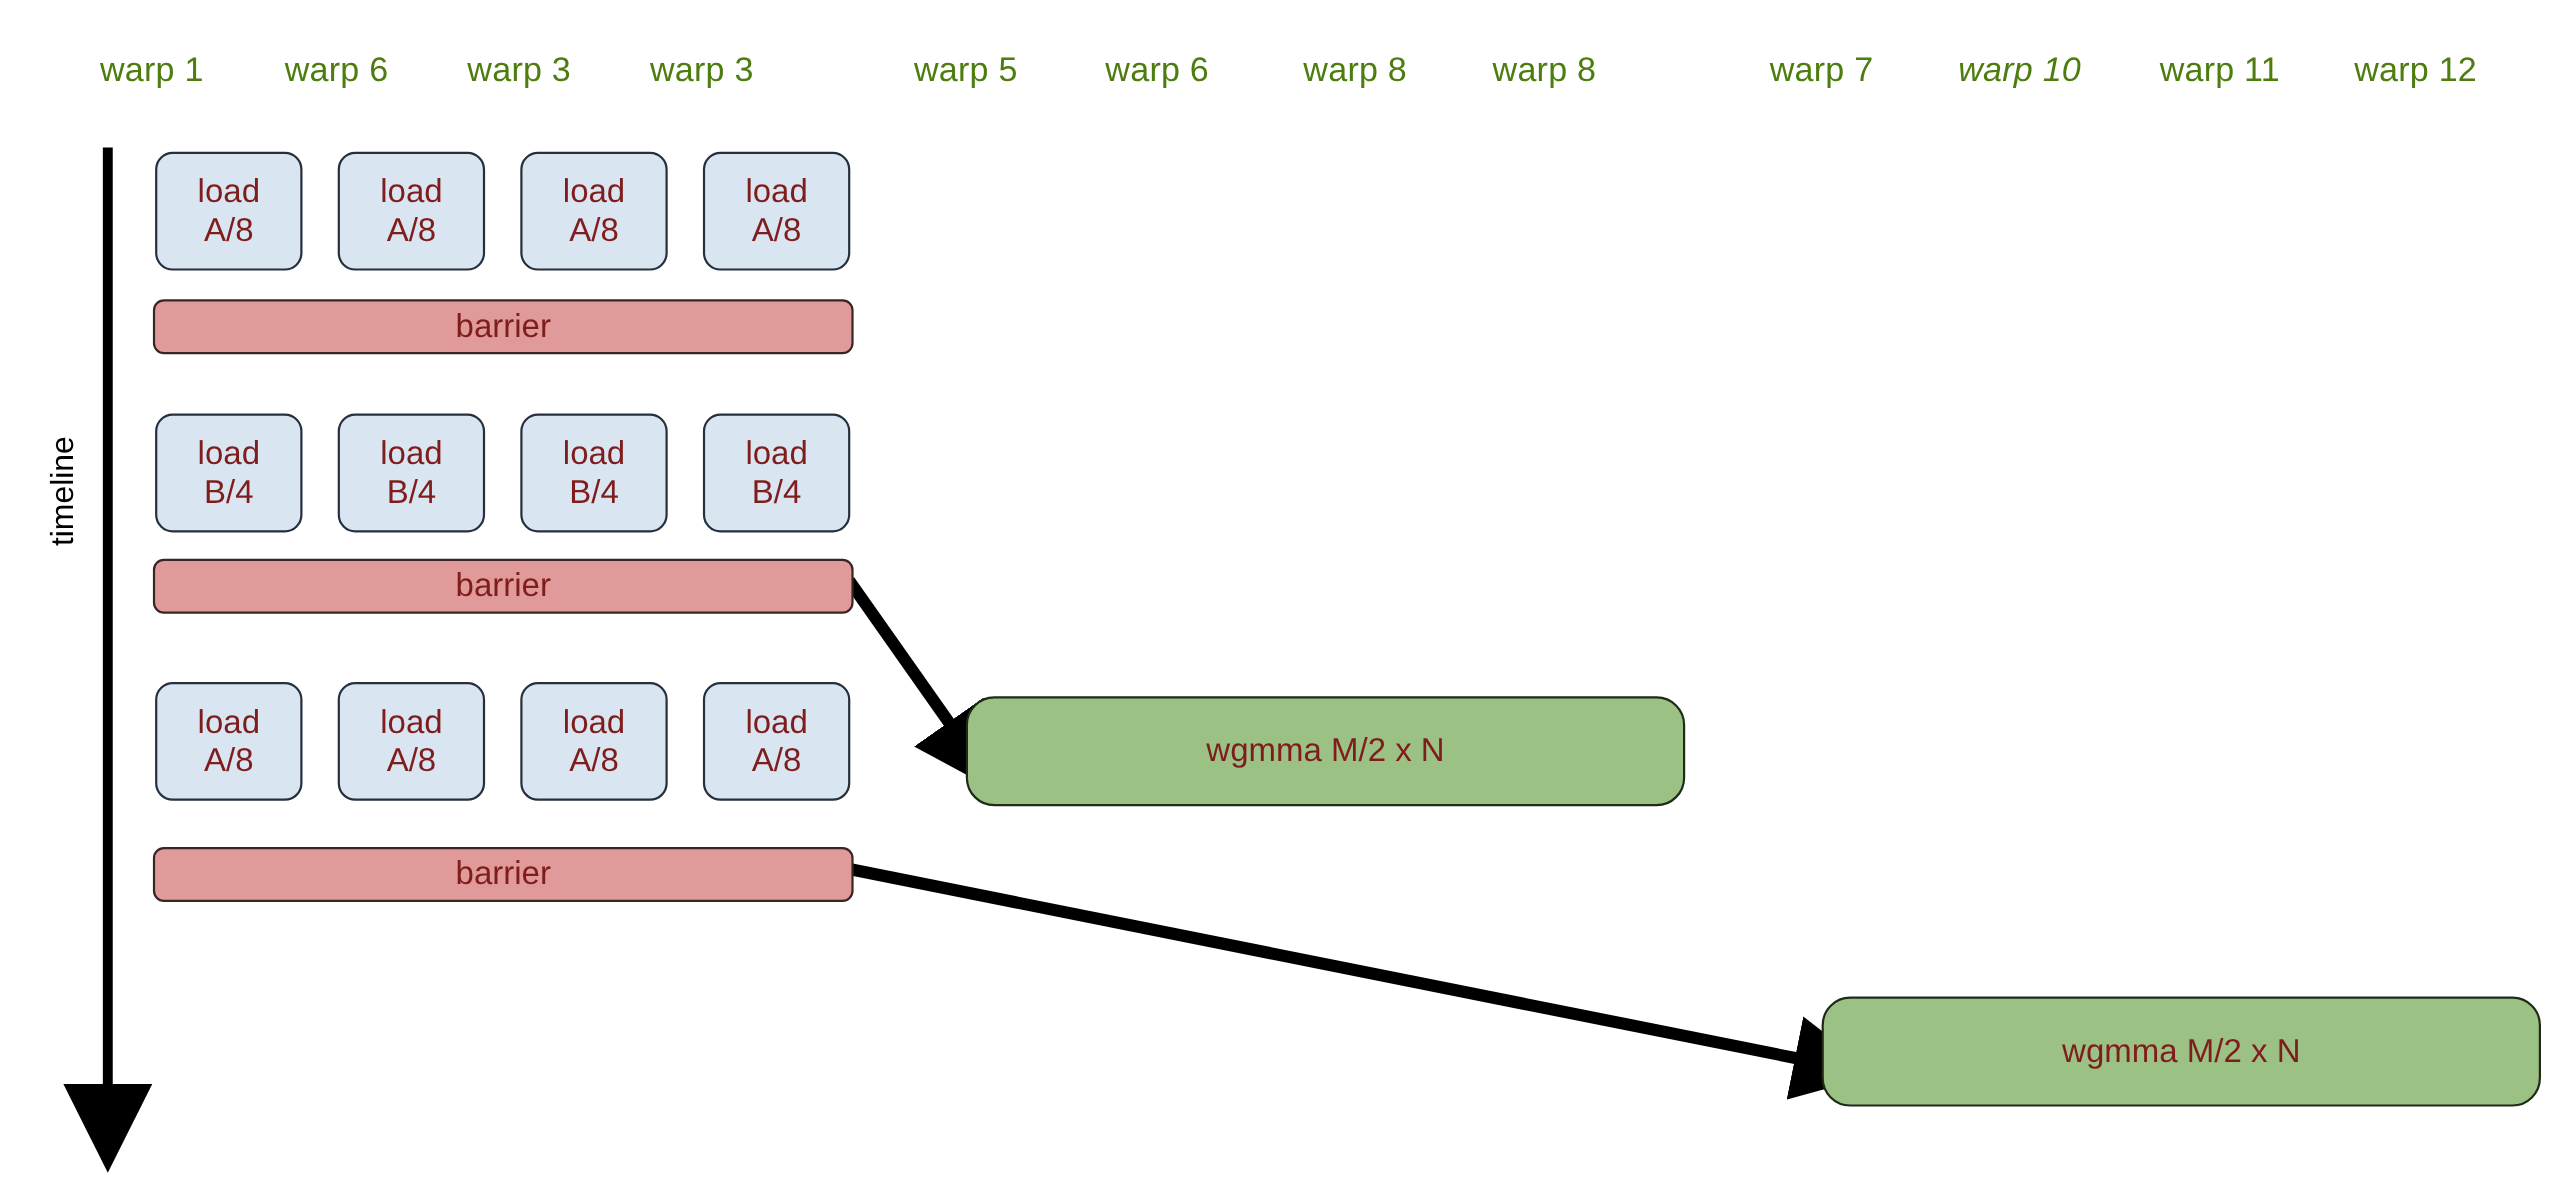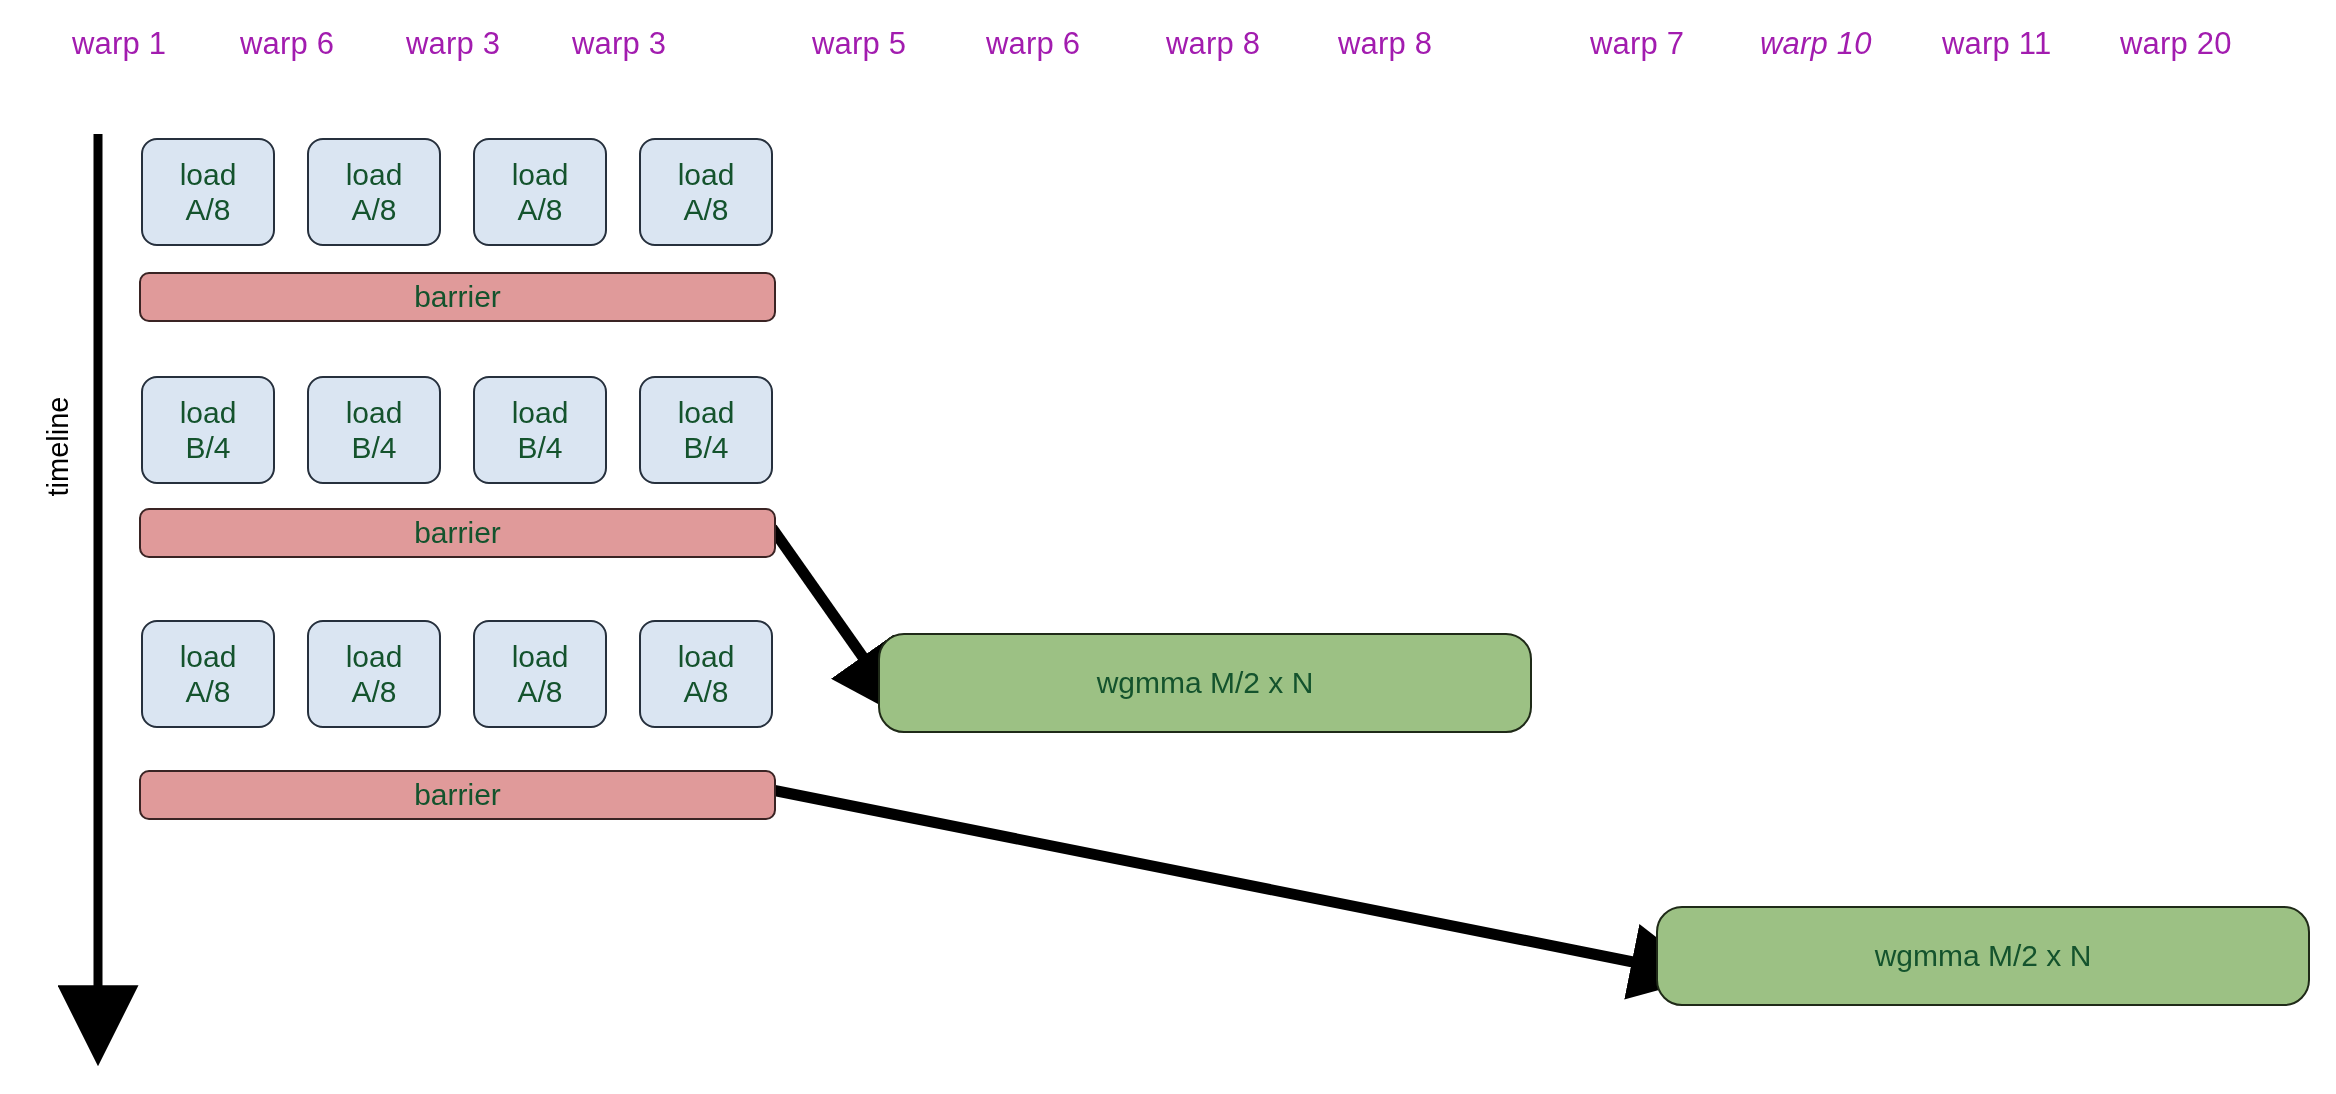--- a/index.html
+++ b/index.html
@@ -17,25 +17,26 @@
     position: relative;
     width: 2336px;
     height: 1094px;
     background: #ffffff;
     overflow: hidden;
   }
 
   
   .warp-header {
     position: absolute;
-    top: 24px;
+    top: 44px;
     height: 40px;
     line-height: 40px;
+    text-align: center;
     font-size: 31px;
-    color: #a21caf;
+    color: #4d7c0f;
     white-space: nowrap;
     letter-spacing: 0.2px;
   }
   #timeline-label {
     position: absolute;
     left: -22px;
     top: 430px;
     width: 160px;
     text-align: center;
     font-size: 29px;
@@ -48,21 +49,21 @@
   
   .node {
     position: absolute;
     box-sizing: border-box;
     border: 2px solid #2b2b2b;
     border-radius: 14px;
     display: flex;
     align-items: center;
     justify-content: center;
     text-align: center;
-    color: #14532d;
+    color: #7f1d1d;
     font-size: 30px;
     line-height: 1.18;
     white-space: pre-line;
   }
 
   .node.load {
     background: #dae5f2;
     border-color: #26303d;
     border-radius: 16px;
   }
@@ -121,21 +122,21 @@
   <div class="warp-header" style="left:1590px; width:132px;">
     <span>warp 7</span>
   </div>
   <div class="warp-header" style="left:1760px; width:152px;font-style:italic;">
     <span>warp 10</span>
   </div>
   <div class="warp-header" style="left:1942px; width:152px;">
     <span>warp 11</span>
   </div>
   <div class="warp-header" style="left:2120px; width:152px;">
-    <span>warp 20</span>
+    <span>warp 12</span>
   </div>
 
   <svg class="overlay" viewBox="0 0 2336 1094" preserveAspectRatio="none" aria-hidden="true">
     <defs>
       <marker id="arrowBig" markerWidth="9" markerHeight="9" refX="2.2" refY="4.5" orient="auto" markerUnits="strokeWidth">
         <path d="M0,0 L9,4.5 L0,9 Z" fill="#000000"></path>
       </marker>
       <marker id="arrowFlow" markerWidth="7" markerHeight="7" refX="1.5" refY="3.5" orient="auto" markerUnits="strokeWidth">
         <path d="M0,0 L7,3.5 L0,7 Z" fill="#000000"></path>
       </marker>

